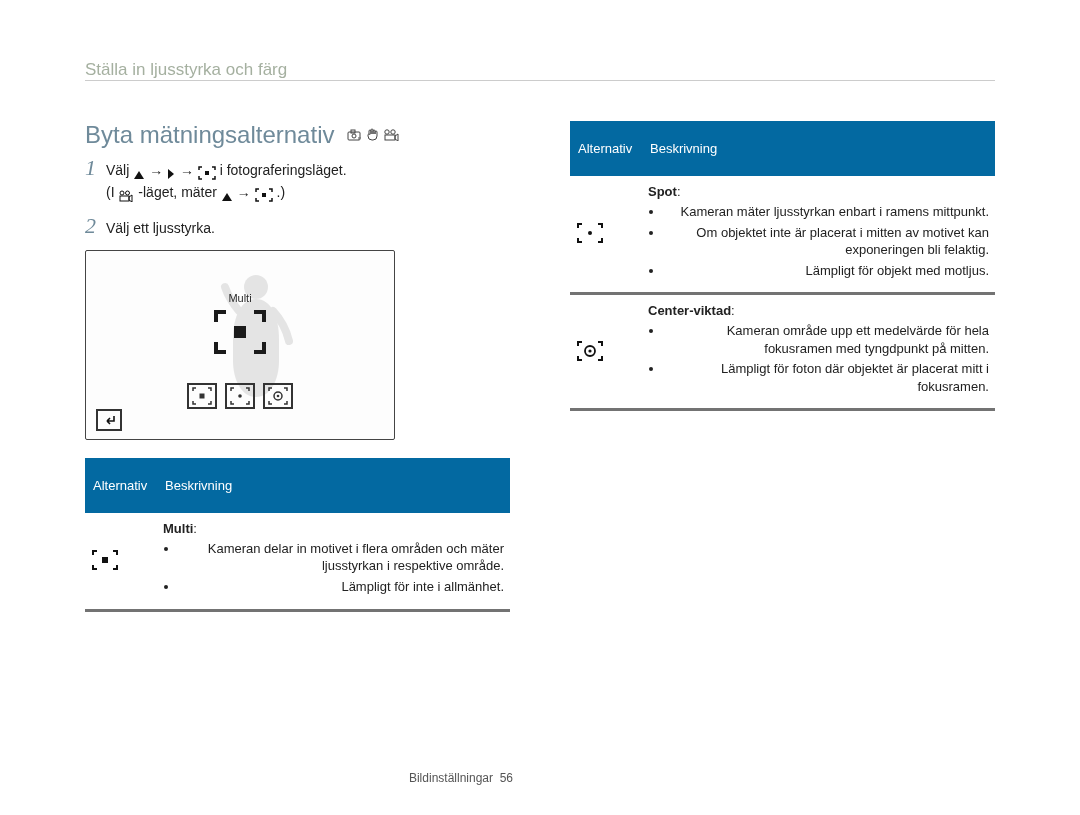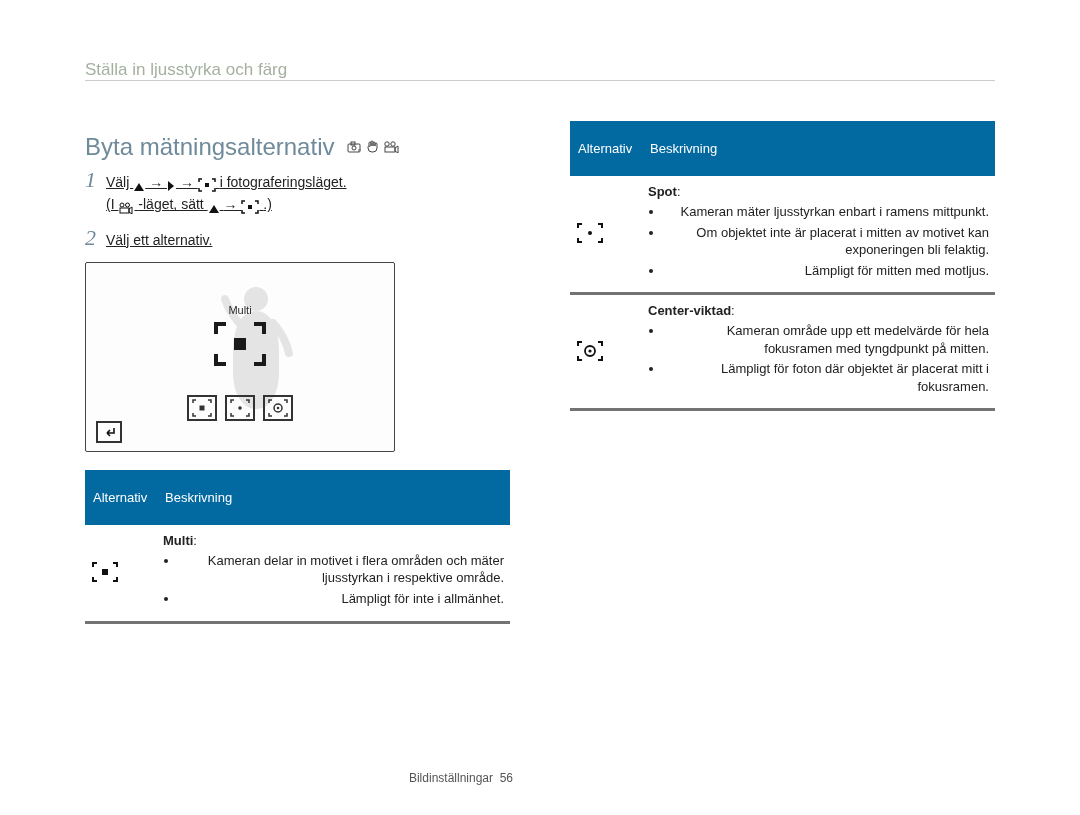--- a/index.html
+++ b/index.html
@@ -30,21 +30,20 @@
     min-width: 0;
   }
   .section-title {
     color: #6F8A9A;
     font-size: 24px;
     font-weight: normal;
     display: flex;
     align-items: center;
     gap: 13px;
     margin-bottom: 8px;
-    margin-top: 12px;
   }
   .mode-icons {
     display: flex;
     gap: 5px;
     align-items: center;
     color: #555;
     font-size: 12px;
   }
   .mode-icons .mi {
     display: inline-block;
@@ -66,21 +65,20 @@
     color: #6F8A9A;
     font-style: italic;
     font-size: 22px;
     font-weight: 300;
     line-height: 1;
     font-family: Georgia, serif;
   }
   .step-body {
     padding-top: 3px;
     line-height: 1.45;
-    text-decoration: underline;
   }
   .inline-ico {
     display: inline-block;
     vertical-align: -2px;
   }
   .display-frame {
     border: 1px solid #444;
     width: 310px;
     height: 190px;
     border-radius: 2px;
@@ -241,40 +239,40 @@
           <br>
           <span>(I </span>
           <span class="inline-ico">
             <svg class="ico-svg-inline" width="16" height="12" viewBox="0 0 16 12">
                 <circle cx="4" cy="3" r="2" fill="none" stroke="#111" stroke-width="1"></circle>
                 <circle cx="9.5" cy="3" r="2" fill="none" stroke="#111" stroke-width="1"></circle>
                 <rect x="2" y="6" width="9" height="5" fill="none" stroke="#111" stroke-width="1"></rect>
                 <path d="M11 7 L14 5 V12 L11 10 Z" fill="none" stroke="#111" stroke-width="1"></path>
               </svg>
           </span>
-          <span> -läget, sätt </span>
+          <span> -läget, mäter </span>
           <span class="inline-ico">
             <svg class="ico-svg-inline" width="12" height="10" viewBox="0 0 12 10">
                 <path d="M6 1 L11 9 H1 Z" fill="#111"></path>
               </svg>
           </span>
           <span> → </span>
           <span class="inline-ico">
             <svg class="ico-svg-inline" width="18" height="14" viewBox="0 0 18 14">
                 <path d="M1 4 V1 H4 M14 1 H17 V4 M17 10 V13 H14 M4 13 H1 V10" fill="none" stroke="#111" stroke-width="1.5"></path>
                 <rect x="7" y="5" width="4" height="4" fill="#111"></rect>
               </svg>
           </span>
           <span>.)</span>
         </div>
       </div>
 
       <div class="step">
         <div class="step-num">2</div>
-        <div class="step-body">Välj ett alternativ.</div>
+        <div class="step-body">Välj ett ljusstyrka.</div>
       </div>
 
       <div class="display-frame">
         <div class="ghost">
           <svg width="90" height="130" viewBox="0 0 90 130">
             <circle cx="45" cy="18" r="12" fill="#777"></circle>
             <path d="M45 30 C30 30 22 48 22 70 V92 C22 110 30 128 45 128 C60 128 68 110 68 92 V70 C68 48 60 30 45 30 Z" fill="#777"></path>
             <path d="M28 42 Q18 30 14 18" stroke="#777" stroke-width="8" fill="none" stroke-linecap="round"></path>
             <path d="M62 42 Q74 55 78 72" stroke="#777" stroke-width="8" fill="none" stroke-linecap="round"></path>
           </svg>
@@ -360,21 +358,21 @@
                     <path d="M2 6 V2 H6 M22 2 H26 V6 M26 16 V20 H22 M6 20 H2 V16" fill="none" stroke="#111" stroke-width="2"></path>
                     <circle cx="14" cy="11" r="2" fill="#111"></circle>
                   </svg>
             </span>
           </td>
           <td>
             <span class="opt-name">Spot</span>:
             <ul>
               <li>Kameran mäter ljusstyrkan enbart i ramens mittpunkt.</li>
               <li>Om objektet inte är placerat i mitten av motivet kan exponeringen bli felaktig.</li>
-              <li>Lämpligt för mitten med motljus.</li>
+              <li>Lämpligt för objekt med motljus.</li>
             </ul>
           </td>
         </tr>
         <tr>
           <td class="opt-icon-cell">
             <span>
               <svg width="28" height="22" viewBox="0 0 28 22">
                     <path d="M2 6 V2 H6 M22 2 H26 V6 M26 16 V20 H22 M6 20 H2 V16" fill="none" stroke="#111" stroke-width="2"></path>
                     <circle cx="14" cy="11" r="5" fill="none" stroke="#111" stroke-width="1.8"></circle>
                     <circle cx="14" cy="11" r="1.6" fill="#111"></circle>

